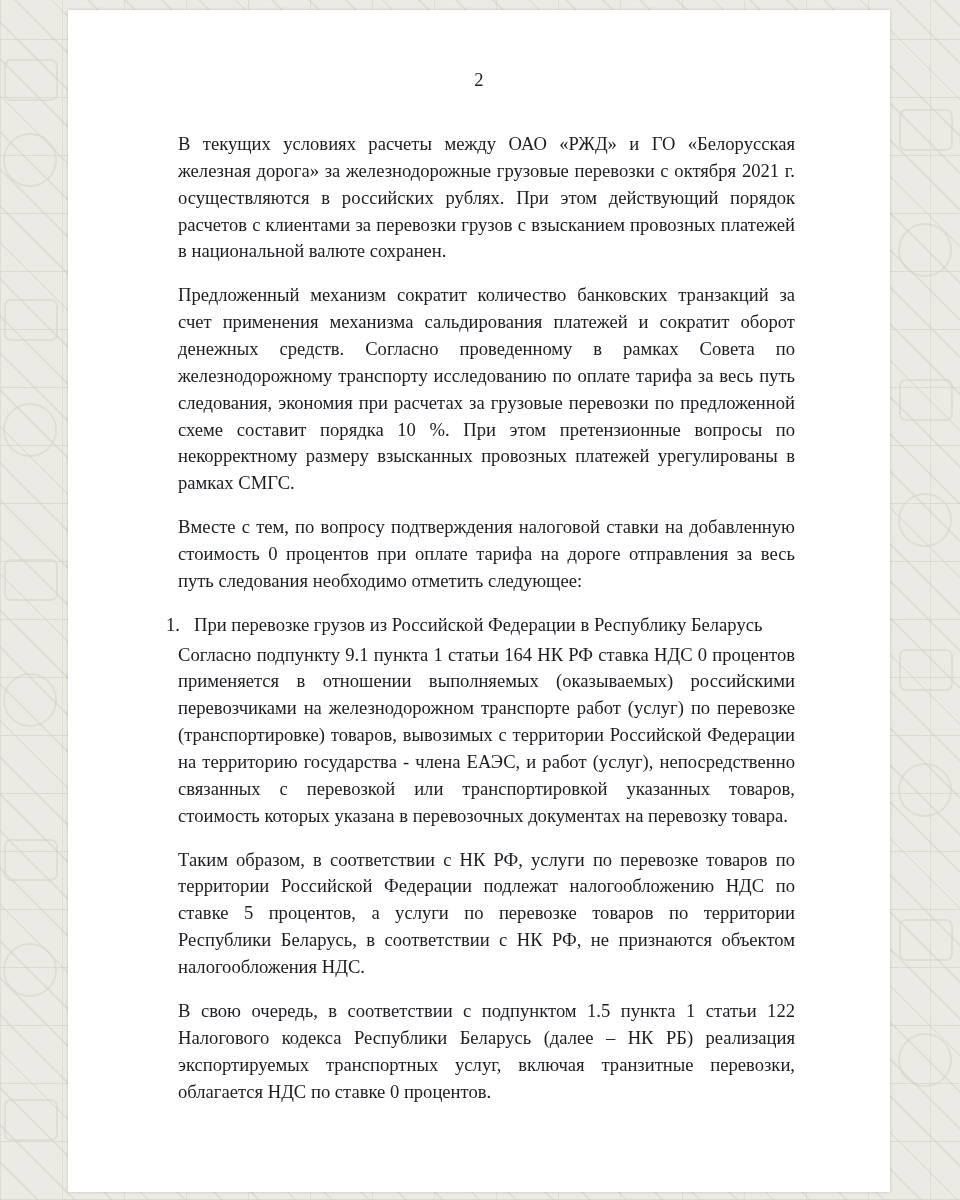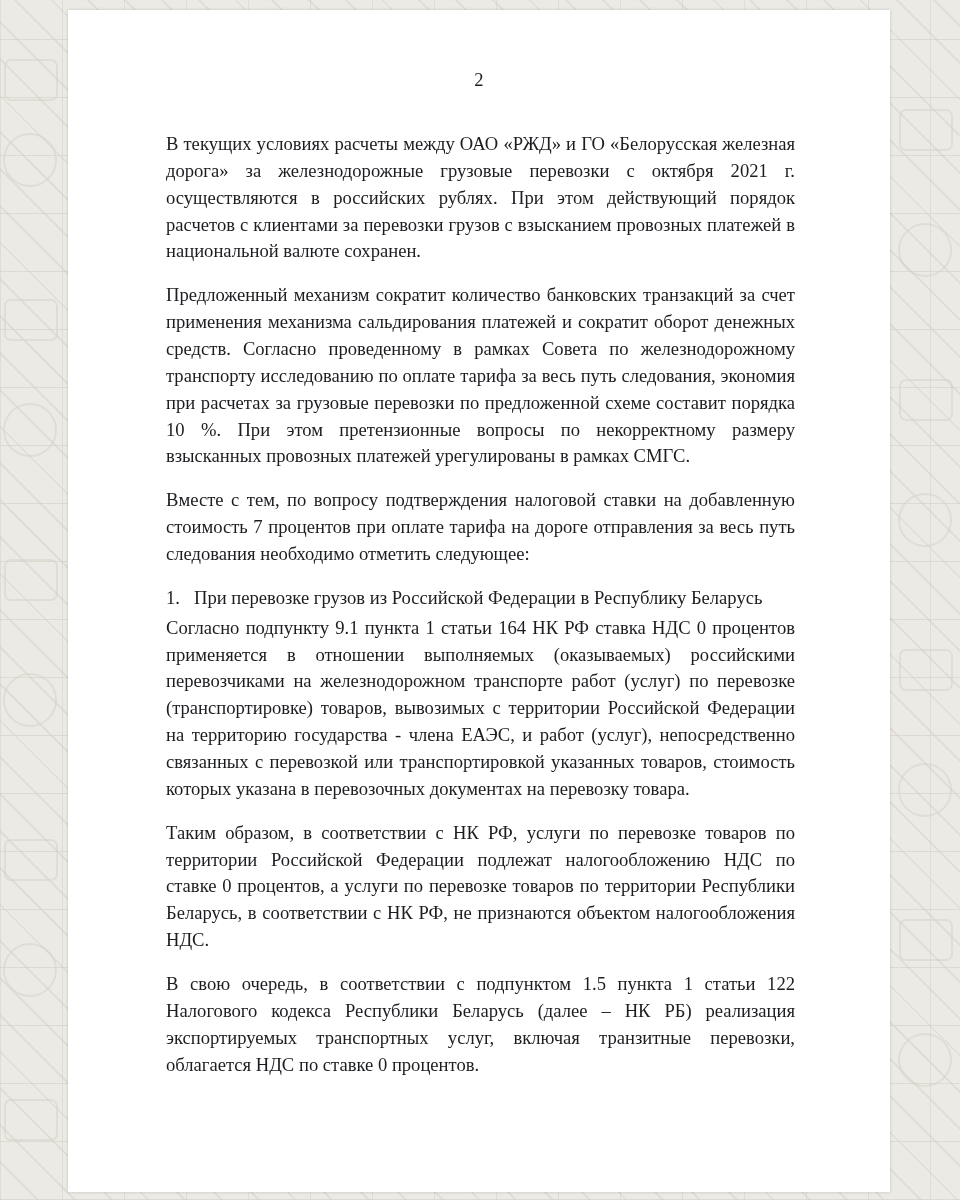--- a/index.html
+++ b/index.html
@@ -50,21 +50,21 @@
     color: #1d1f22;
     margin-top: 60px;
     letter-spacing: 0.2px;
   }
 
   .doc-body {
     margin: 40px 95px 0 98px;
   }
 
   p.para {
-    margin: 0 0 17px 0;
+    margin: 0 0 17px 12px;
     font-size: 18.6px;
     line-height: 1.445;
     text-align: justify;
     text-justify: inter-word;
     color: #1b1d20;
     text-indent: 0;
     hyphens: none;
   }
 
   .list-line {
@@ -106,24 +106,24 @@
 </svg>
 
 <div class="page-sheet">
 
   <div class="page-number">2</div>
 
   <div class="doc-body">
 
     <p class="para">В текущих условиях расчеты между ОАО «РЖД» и ГО «Белорусская железная дорога» за железнодорожные грузовые перевозки с октября 2021 г. осуществляются в российских рублях. При этом действующий порядок расчетов с клиентами за перевозки грузов с взысканием провозных платежей в национальной валюте сохранен.</p>
     <p class="para">Предложенный механизм сократит количество банковских транзакций за счет применения механизма сальдирования платежей и сократит оборот денежных средств. Согласно проведенному в рамках Совета по железнодорожному транспорту исследованию по оплате тарифа за весь путь следования, экономия при расчетах за грузовые перевозки по предложенной схеме составит порядка 10 %. При этом претензионные вопросы по некорректному размеру взысканных провозных платежей урегулированы в рамках СМГС.</p>
-    <p class="para">Вместе с тем, по вопросу подтверждения налоговой ставки на добавленную стоимость 7 процентов при оплате тарифа на дороге отправления за весь путь следования необходимо отметить следующее:</p>
+    <p class="para">Вместе с тем, по вопросу подтверждения налоговой ставки на добавленную стоимость 0 процентов при оплате тарифа на дороге отправления за весь путь следования необходимо отметить следующее:</p>
 
     <div class="list-line">
       <span class="num">1.</span><span>При перевозке грузов из Российской Федерации в Республику Беларусь</span>
     </div>
 
     <p class="para">Согласно подпункту 9.1 пункта 1 статьи 164 НК РФ ставка НДС 0 процентов применяется в отношении выполняемых (оказываемых) российскими перевозчиками на железнодорожном транспорте работ (услуг) по перевозке (транспортировке) товаров, вывозимых с территории Российской Федерации на территорию государства - члена ЕАЭС, и работ (услуг), непосредственно связанных с перевозкой или транспортировкой указанных товаров, стоимость которых указана в перевозочных документах на перевозку товара.</p>
-    <p class="para">Таким образом, в соответствии с НК РФ, услуги по перевозке товаров по территории Российской Федерации подлежат налогообложению НДС по ставке 0 процентов, а услуги по перевозке товаров по территории Республики Беларусь, в соответствии с НК РФ, не признаются объектом налогообложения НДС.</p>
+    <p class="para">Таким образом, в соответствии с НК РФ, услуги по перевозке товаров по территории Российской Федерации подлежат налогообложению НДС по ставке 5 процентов, а услуги по перевозке товаров по территории Республики Беларусь, в соответствии с НК РФ, не признаются объектом налогообложения НДС.</p>
     <p class="para">В свою очередь, в соответствии с подпунктом 1.5 пункта 1 статьи 122 Налогового кодекса Республики Беларусь (далее – НК РБ) реализация экспортируемых транспортных услуг, включая транзитные перевозки, облагается НДС по ставке 0 процентов.</p>
 
   </div>
 </div>
 
 </body></html>

